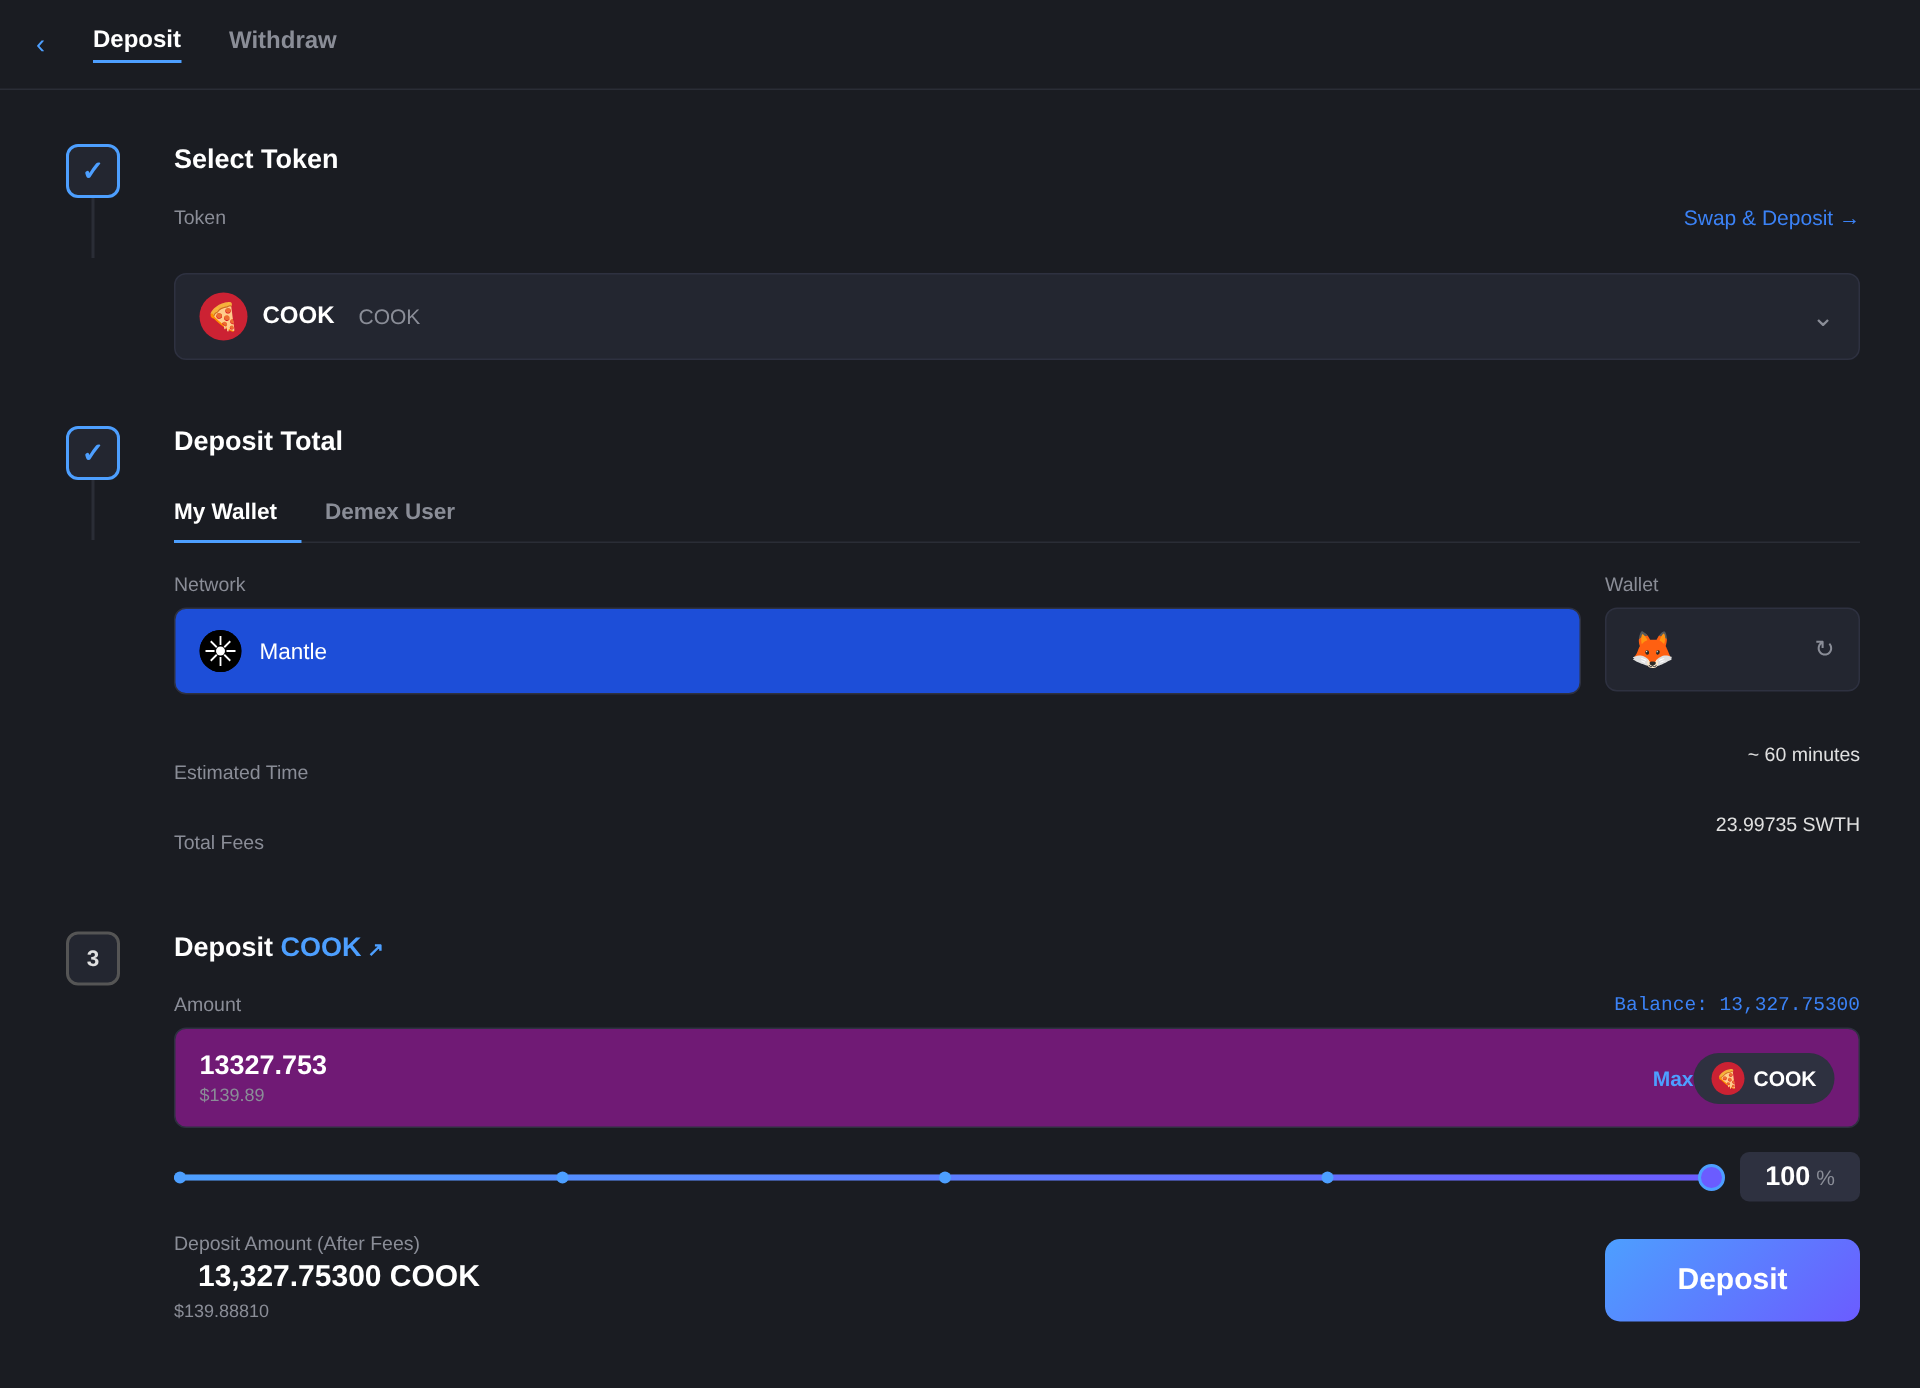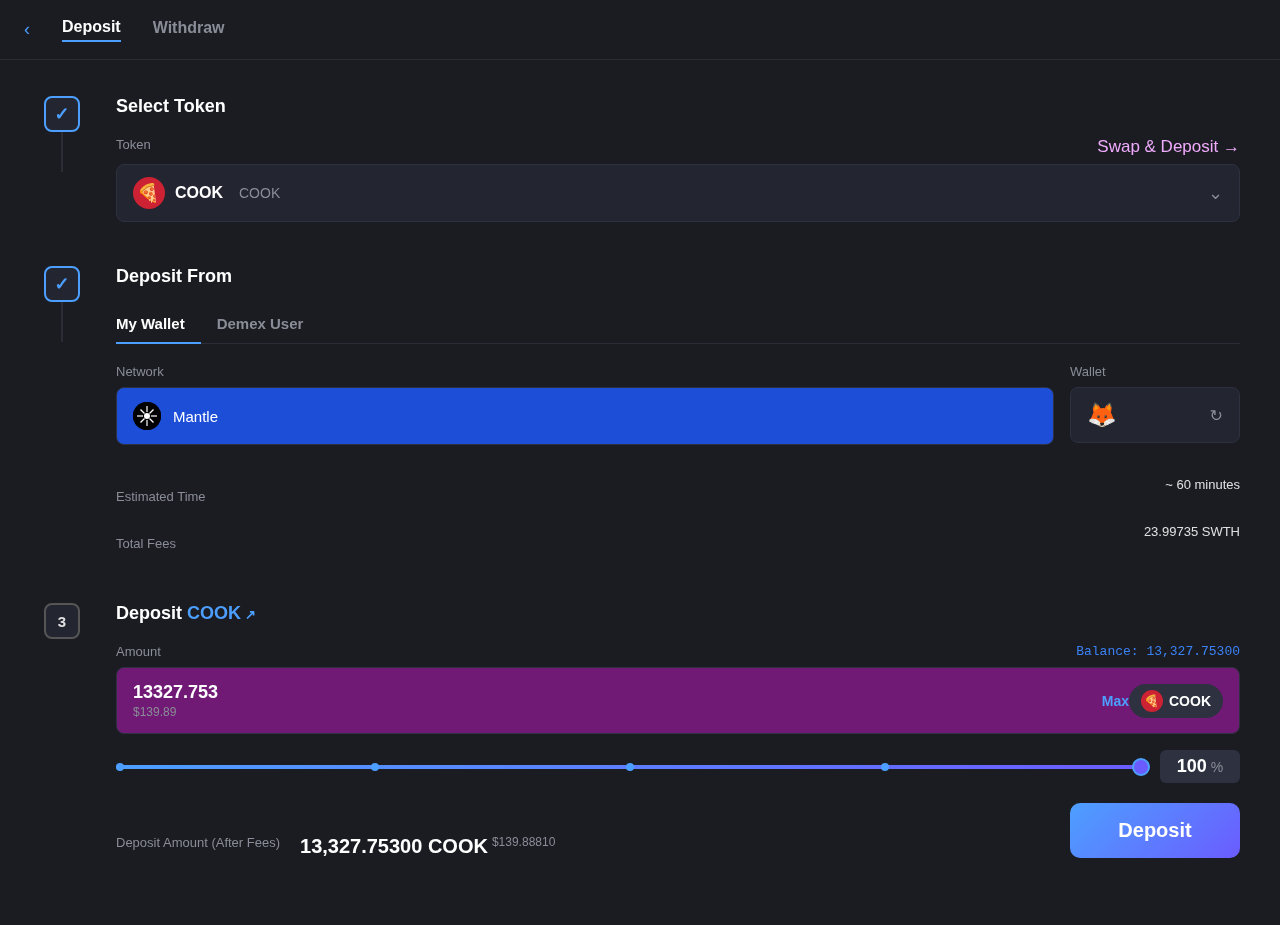--- a/index.html
+++ b/index.html
@@ -115,25 +115,25 @@
     
     .field-label {
       font-size: 13px;
       color: #8a8d97;
       margin-bottom: 8px;
     }
     .field-row {
       display: flex;
       align-items: flex-start;
       justify-content: space-between;
-      margin-bottom: 4px;
+      margin-bottom: 22px;
     }
     .swap-link {
-      font-size: 17px;
-      color: #f0abfc;
+      font-size: 14px;
+      color: #3b82f6;
       cursor: pointer;
       text-decoration: none;
       text-align: center;
     }
 
     
     .token-dropdown {
       background: #232630;
       border: 1px solid #2e3140;
       border-radius: 8px;
@@ -423,21 +423,21 @@
     }
 
     
     .deposit-summary {
       display: flex;
       justify-content: space-between;
       align-items: flex-end;
     }
     .summary-left {
       display: flex;
-      flex-direction: row;
+      flex-direction: column;
       gap: 4px;
     }
     .summary-label {
       font-size: 13px;
       color: #8a8d97;
     }
     .summary-amount {
       font-size: 20px;
       font-weight: 700;
       color: #fff;
@@ -509,21 +509,21 @@
   </div>
 
   <div class="step-row">
     <div class="step-indicator">
       <div class="step-circle checked">
         <span class="check-mark">✓</span>
       </div>
       <div class="step-line"></div>
     </div>
     <div class="step-content">
-      <div class="step-title">Deposit From</div>
+      <div class="step-title">Deposit Total</div>
       <div class="subtab-bar">
         <div class="subtab active">My Wallet</div>
         <div class="subtab">Demex User</div>
       </div>
       <div class="network-wallet-row">
         <div class="network-box">
           <div class="box-label">Network</div>
           <div class="network-selector">
             <div class="network-icon">
               <svg viewBox="0 0 28 28" fill="none" xmlns="http://www.w3.org/2000/svg">

